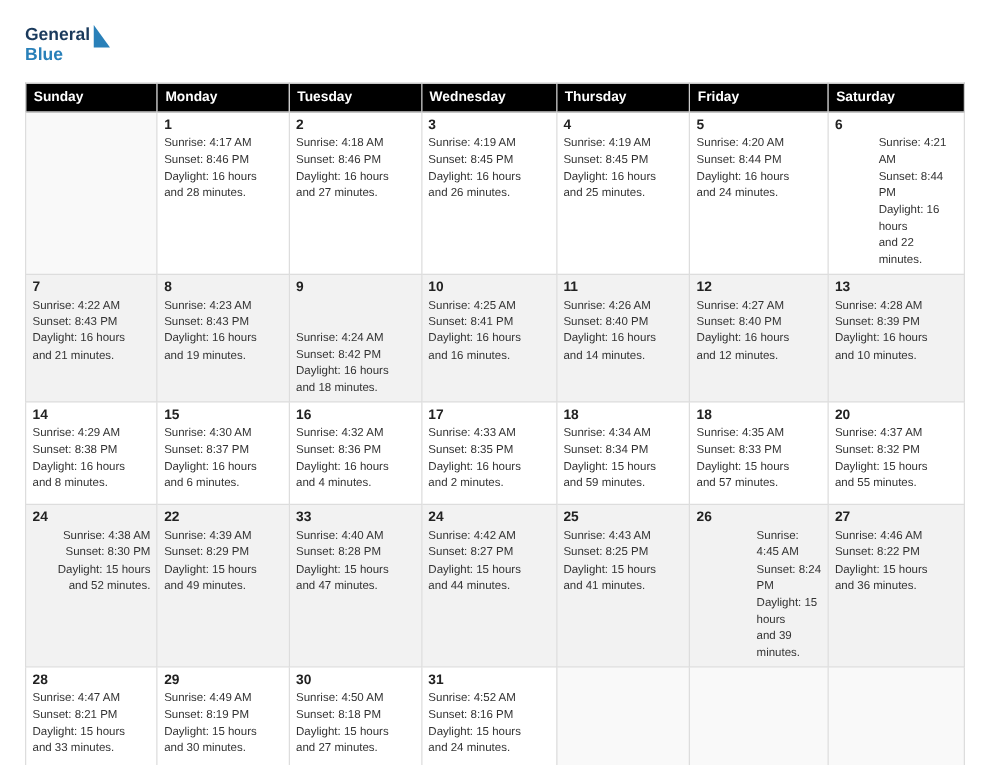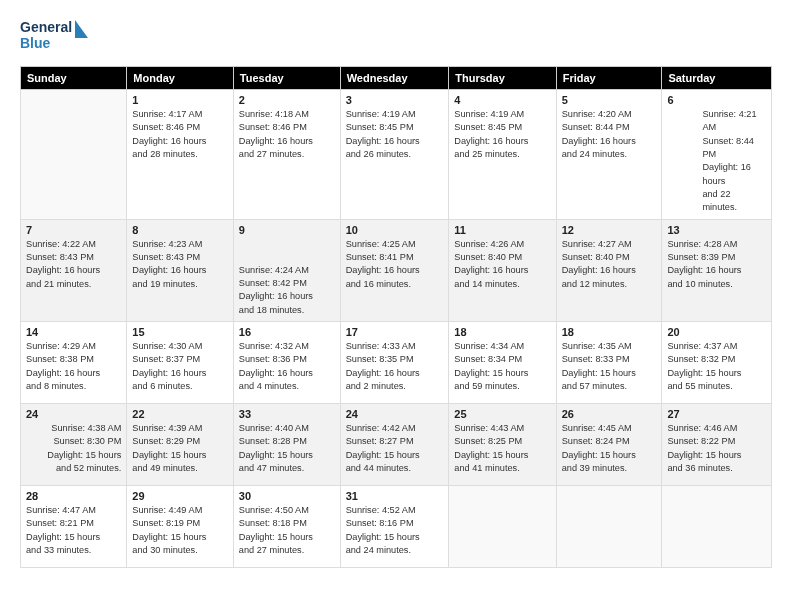--- a/index.html
+++ b/index.html
@@ -294,21 +294,21 @@
           </td>
           <td>
             <span class="day-num">25</span>
             <div class="day-info" style="white-space: pre-line;">Sunrise: 4:43 AM
 Sunset: 8:25 PM
 Daylight: 15 hours
 and 41 minutes.</div>
           </td>
           <td>
             <span class="day-num">26</span>
-            <div class="day-info" style="white-space: pre-line;">Sunrise: 4:45 AM
+            <div class="day-info" style="white-space: pre-line; margin-left: 48px;">Sunrise: 4:45 AM
 Sunset: 8:24 PM
 Daylight: 15 hours
 and 39 minutes.</div>
           </td>
           <td>
             <span class="day-num">27</span>
             <div class="day-info" style="white-space: pre-line;">Sunrise: 4:46 AM
 Sunset: 8:22 PM
 Daylight: 15 hours
 and 36 minutes.</div>

